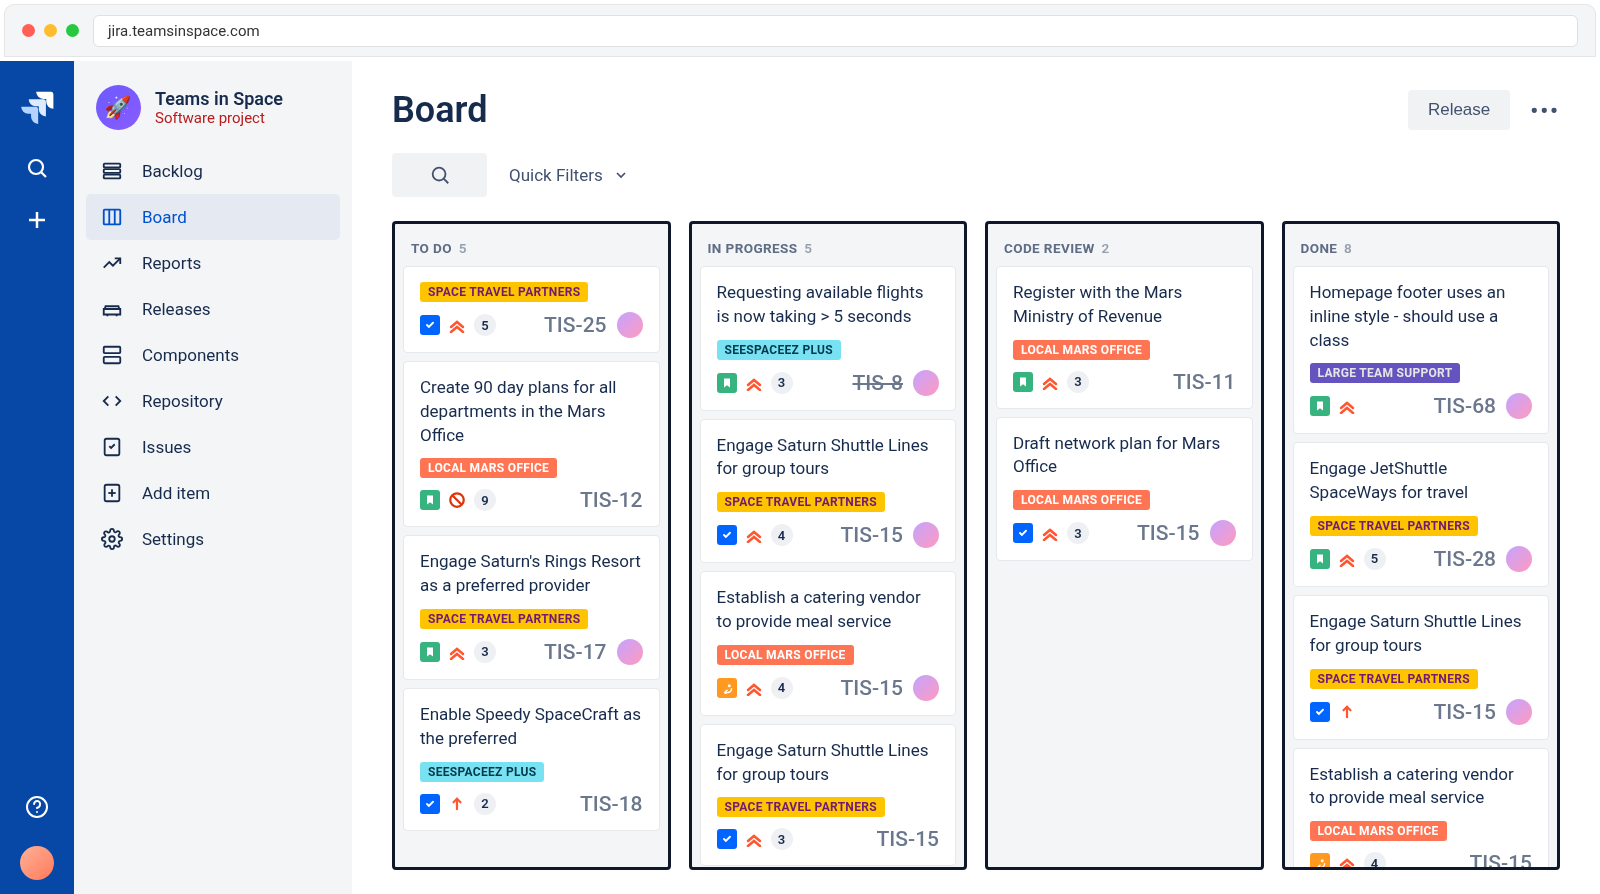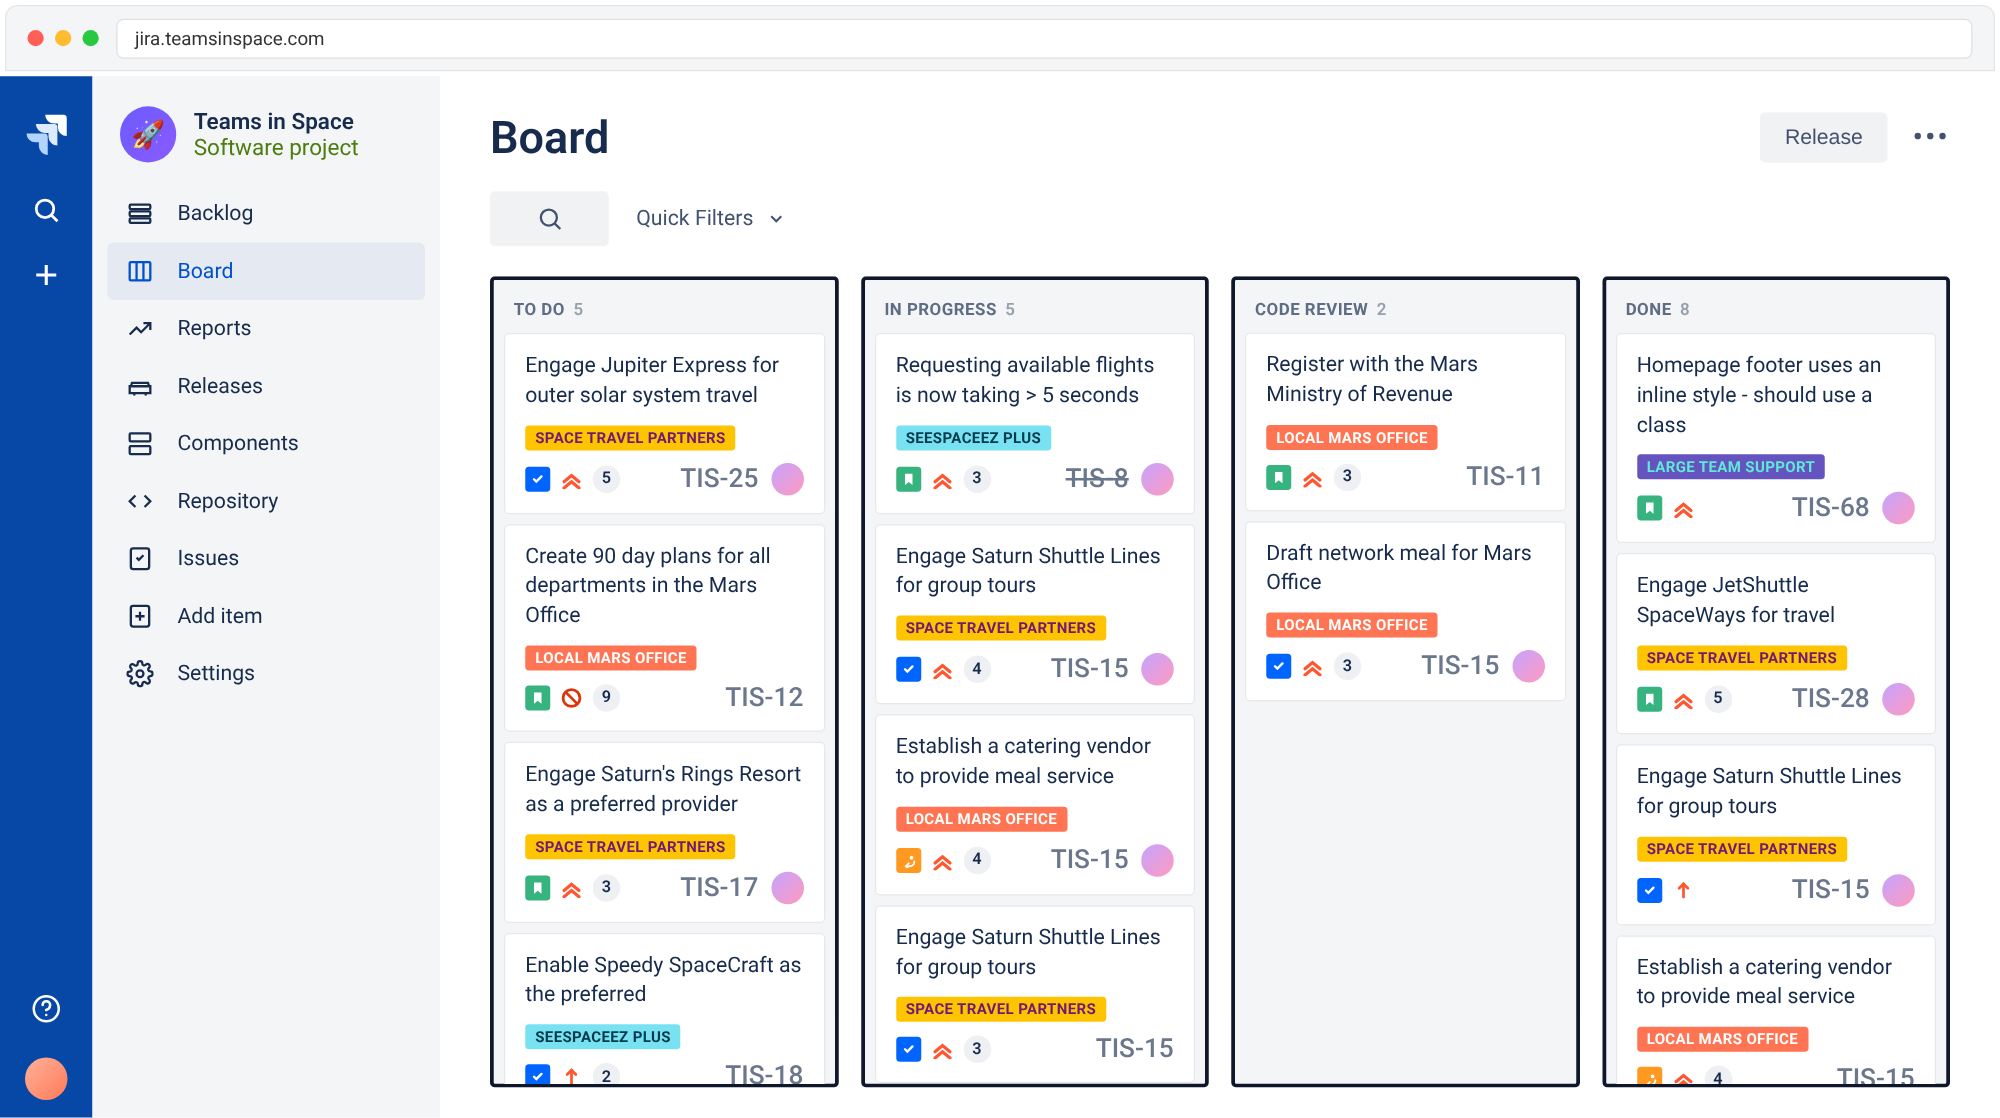--- a/index.html
+++ b/index.html
@@ -13,21 +13,21 @@
 .left-rail{width:74px;background:#0747a6;display:flex;flex-direction:column;align-items:center;padding-top:26px;gap:26px}
 .left-rail .jira-logo svg{width:38px;height:38px}
 .left-rail .rail-icon{width:26px;height:26px;display:flex;align-items:center;justify-content:center;cursor:pointer;color:#fff}
 .left-rail .spacer{flex:1}
 .avatar{width:34px;height:34px;border-radius:50%;background:linear-gradient(135deg,#ffb199,#ff7a59);display:flex;align-items:center;justify-content:center;margin-bottom:18px}
 .sidebar{width:278px;background:#f4f5f7;padding:24px 12px}
 .project-header{display:flex;align-items:center;gap:14px;padding:0 10px;margin-bottom:18px}
 .project-icon{width:45px;height:45px;border-radius:50%;background:linear-gradient(135deg,#6b5bff,#8a5bff);display:flex;align-items:center;justify-content:center;position:relative}
 .project-icon::after{content:"🚀";font-size:22px}
 .project-title{font-weight:600;font-size:18px;color:#172b4d}
-.project-subtitle{font-size:18px;color:#4d7c0f}
+.project-subtitle{font-size:15px;color:#b91c1c}
 .nav-item{display:flex;align-items:center;gap:18px;height:46px;padding:0 14px;border-radius:5px;color:#172b4d;font-size:17px;cursor:pointer}
 .nav-item.active{background:#e4e9f2;color:#0052cc}
 .nav-item.active .nav-icon{color:#0052cc}
 .nav-icon{width:24px;height:24px;display:flex;align-items:center;justify-content:center;color:#172b4d}
 .main{flex:1;padding:28px 40px;display:flex;flex-direction:column;overflow:hidden}
 .header-row{display:flex;align-items:center;justify-content:space-between;margin-bottom:22px}
 .board-title{font-size:36px;font-weight:600;color:#172b4d}
 .header-actions{display:flex;align-items:center;gap:20px}
 .release-btn{background:#f1f2f4;border:none;padding:10px 20px;font-size:17px;border-radius:4px;color:#42526e;cursor:pointer}
 .meatballs{font-size:22px;color:#42526e;cursor:pointer;letter-spacing:2px;font-weight:700}
@@ -38,21 +38,21 @@
 .column{flex:1;min-width:0;background:#f4f5f7;border-radius:4px;border:3px solid #0f172a;display:flex;flex-direction:column}
 .col-header{padding:16px 16px 10px;font-size:13.5px;font-weight:700;letter-spacing:.4px;color:#5e6c84}
 .col-count{color:#97a0af;margin-left:3px;font-weight:600}
 .col-body{flex:1;overflow-y:auto;padding:0 8px 8px;display:flex;flex-direction:column;gap:8px}
 .card{background:#fff;border-radius:4px;border:1px solid #e6e8eb;padding:14px 16px;cursor:pointer}
 .card-title{font-size:17px;color:#172b4d;line-height:1.4;margin-bottom:10px}
 .epic{display:inline-block;padding:3px 8px;font-size:12px;font-weight:700;border-radius:3px;margin-bottom:10px;letter-spacing:.3px}
 .epic.yellow{background:#ffc400;color:#701a75}
 .epic.teal{background:#79e2f2;color:#003a4d}
 .epic.orange{background:#ff7452;color:#fff}
-.epic.purple{background:#6554c0;color:#5eead4}
+.epic.purple{background:#6554c0;color:#e5e5e5}
 .card-footer{display:flex;align-items:center;justify-content:space-between}
 .left-meta{display:flex;align-items:center;gap:8px}
 .itype{width:20px;height:20px;border-radius:3px;display:flex;align-items:center;justify-content:center}
 .itype.task{background:#0065ff}
 .itype.story{background:#36b37e}
 .itype.sub{background:#ff991f}
 .itype svg{width:12px;height:12px;fill:#fff}
 .prio{width:18px;height:18px;display:flex;align-items:center;justify-content:center}
 .badge{background:#eef0f3;color:#172b4d;font-size:13px;font-weight:600;min-width:22px;height:22px;padding:0 7px;border-radius:11px;display:inline-flex;align-items:center;justify-content:center}
 .right-meta{display:flex;align-items:center;gap:10px}
@@ -220,21 +220,21 @@
         <span>Quick Filters</span>
         <svg width="16" height="16" viewBox="0 0 24 24" fill="none" stroke="#42526e" stroke-width="2.5">
             <polyline points="6 9 12 15 18 9"></polyline>
           </svg>
       </div>
     </div>
     <div class="columns" id="columns">
         <div class="column">
           <div class="col-header"><span>TO DO</span> <span class="col-count">5</span></div>
           <div class="col-body">
-            <div class="card"><div class="card-title">Engage Jupiter Express for outer solar system travel</div><span class="epic yellow">SPACE TRAVEL PARTNERS</span><div class="card-footer">
+            <div class="card"><span class="epic yellow">SPACE TRAVEL PARTNERS</span><div class="card-footer">
                 <div class="left-meta">
                   <span class="itype task">
                     <svg viewBox="0 0 16 16">
                       <path d="M4 8l2.5 2.5L12 5" fill="none" stroke="#fff" stroke-width="2.5" stroke-linecap="round"></path>
                     </svg>
                   </span>
                   <span class="prio">
                     <svg width="16" height="16" viewBox="0 0 16 16">
                       <path d="M2 10l6-5 6 5" fill="none" stroke="#ff5630" stroke-width="2.5" stroke-linecap="round"></path>
                       <path d="M2 15l6-5 6 5" fill="none" stroke="#ff5630" stroke-width="2.5" stroke-linecap="round"></path>
@@ -408,21 +408,21 @@
                       <path d="M2 10l6-5 6 5" fill="none" stroke="#ff5630" stroke-width="2.5" stroke-linecap="round"></path>
                       <path d="M2 15l6-5 6 5" fill="none" stroke="#ff5630" stroke-width="2.5" stroke-linecap="round"></path>
                     </svg>
                   </span>
                   <span class="badge">3</span>
                 </div>
                 <div class="right-meta">
                   <span class="issue-key">TIS-11</span>
                 </div>
               </div></div>
-            <div class="card"><div class="card-title">Draft network meal for Mars Office</div><span class="epic orange">LOCAL MARS OFFICE</span><div class="card-footer">
+            <div class="card"><div class="card-title">Draft network plan for Mars Office</div><span class="epic orange">LOCAL MARS OFFICE</span><div class="card-footer">
                 <div class="left-meta">
                   <span class="itype task">
                     <svg viewBox="0 0 16 16">
                       <path d="M4 8l2.5 2.5L12 5" fill="none" stroke="#fff" stroke-width="2.5" stroke-linecap="round"></path>
                     </svg>
                   </span>
                   <span class="prio">
                     <svg width="16" height="16" viewBox="0 0 16 16">
                       <path d="M2 10l6-5 6 5" fill="none" stroke="#ff5630" stroke-width="2.5" stroke-linecap="round"></path>
                       <path d="M2 15l6-5 6 5" fill="none" stroke="#ff5630" stroke-width="2.5" stroke-linecap="round"></path>

